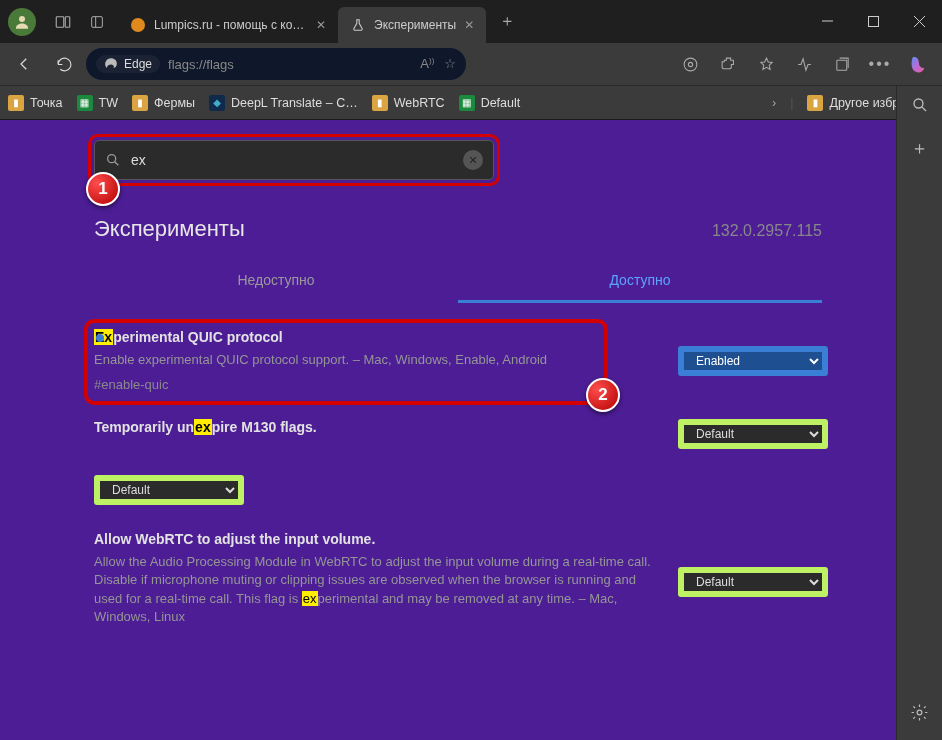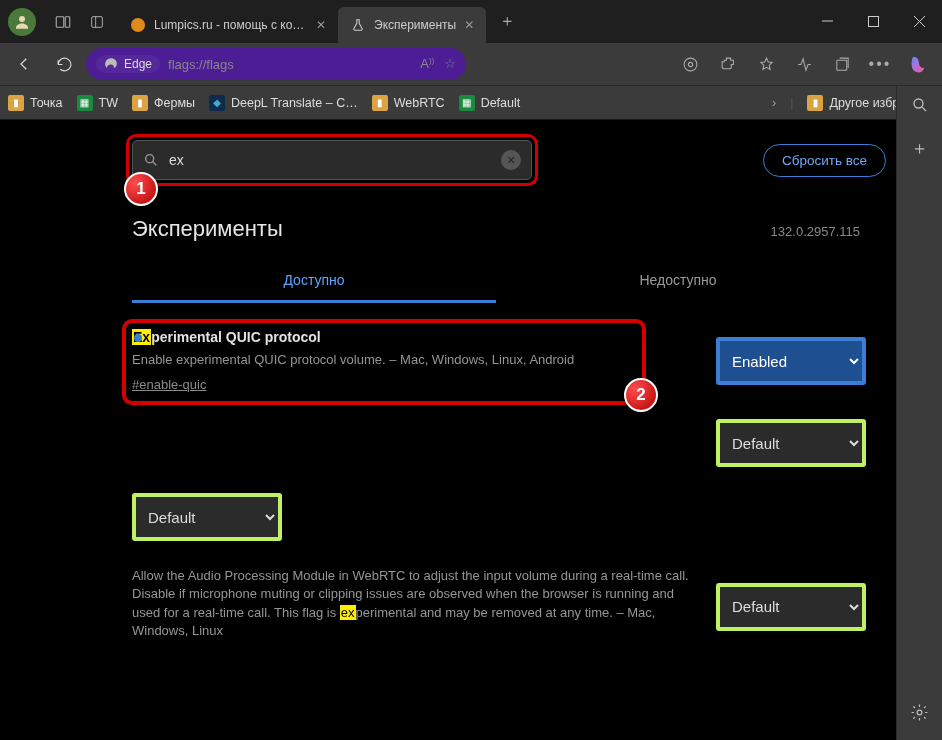--- a/index.html
+++ b/index.html
@@ -16,69 +16,69 @@
 .tab .favicon { width: 16px; height: 16px; display: flex; align-items: center; justify-content: center; }
 .tab .title { white-space: nowrap; overflow: hidden; text-overflow: ellipsis; flex: 1; }
 .tab .close { color: #999; }
 .newtab { width: 30px; display: flex; align-items: center; justify-content: center; color: #aaa; margin-left: 6px; }
 .wincontrols { margin-left: auto; display: flex; }
 .wincontrols div { width: 46px; height: 43px; display: flex; align-items: center; justify-content: center; color: #aaa; }
 
 
 .toolbar { height: 42px; background: #3b3b3b; display: flex; align-items: center; padding: 0 6px; gap: 4px; }
 .tbar-btn { width: 36px; height: 34px; display: flex; align-items: center; justify-content: center; color: #ccc; border-radius: 4px; }
-.addrbar { flex: 0 0 auto; width: 380px; height: 32px; background: #4c1d95; border-radius: 16px; display: flex; align-items: center; padding: 0 10px; gap: 8px; color: #bbb; font-size: 13px; }
+.addrbar { flex: 0 0 auto; width: 380px; height: 32px; background: #0f172a; border-radius: 16px; display: flex; align-items: center; padding: 0 10px; gap: 8px; color: #bbb; font-size: 13px; }
 .addrbar .edge-pill { display: flex; align-items: center; gap: 6px; background: rgba(255,255,255,0.05); padding: 2px 8px; border-radius: 12px; color: #ddd; font-size: 12px; }
 .addr-right { margin-left: auto; display: flex; gap: 10px; color: #888; }
 .tbar-right { margin-left: auto; display: flex; gap: 2px; }
 .copilot { width: 36px; height: 34px; display:flex; align-items:center; justify-content:center; }
 
 
 .bookbar { height: 34px; background: #3b3b3b; border-top: 1px solid #2a2a2a; display: flex; align-items: center; padding: 0 8px; gap: 14px; font-size: 12.5px; color: #ddd; }
 .bm { display: flex; align-items: center; gap: 6px; white-space: nowrap; }
 .bm .fico { width: 16px; height: 16px; border-radius: 2px; display:flex; align-items:center; justify-content:center; font-size:10px; color:#fff; }
 .bookbar .spacer { flex: 1; }
 
 
 .rsidebar { position: absolute; right: 0; top: 86px; bottom: 0; width: 46px; background: #3b3b3b; border-left: 1px solid #2a2a2a; display: flex; flex-direction: column; align-items: center; padding-top: 10px; gap: 18px; color: #bbb; }
 .rsidebar .bot { margin-top: auto; margin-bottom: 14px; }
 
 
-.content-wrap { position: absolute; left: 0; right: 46px; top: 120px; bottom: 0; background: #000000; display: flex; justify-content: flex-end; overflow: hidden; }
+.content-wrap { position: absolute; left: 0; right: 46px; top: 120px; bottom: 0; background: #4c1d95; display: flex; justify-content: center; overflow: hidden; }
 .page { width: 820px; padding: 12px 0 0 0; position: relative; }
 .search-row { display: flex; align-items: center; gap: 24px; padding: 8px 10px 0 56px; }
 .search-box { position: relative; }
 .search-outline { position: absolute; left: -6px; top: -6px; right: -6px; bottom: -6px; border: 3px solid #d40000; border-radius: 10px; pointer-events: none; }
 .search-inner { width: 400px; height: 40px; background: #2b2b2b; border: 1px solid #555; border-radius: 5px; display: flex; align-items: center; padding: 0 10px; gap: 10px; }
 .search-inner input { flex: 1; background: transparent; border: none; outline: none; color: #ddd; font-size: 14px; }
 .clear-btn { width: 20px; height: 20px; border-radius: 50%; background: #555; display:flex; align-items:center; justify-content:center; color:#222; font-size:11px; }
 .reset-btn { margin-left: auto; padding: 8px 18px; border: 1.5px solid #3a7fd5; border-radius: 18px; color: #6fa8f5; font-size: 13.5px; background: transparent; }
 
 .callout { position: absolute; width: 34px; height: 34px; border-radius: 50%; background: radial-gradient(circle at 30% 30%, #ff4d4d, #b30000); border: 2px solid #fff; color: #fff; font-weight: bold; display:flex; align-items:center; justify-content:center; font-size: 17px; box-shadow: 0 2px 4px rgba(0,0,0,0.5); z-index: 10; }
 
 .heading-row { display: flex; align-items: baseline; padding: 36px 36px 0 56px; }
 .heading-row h1 { color: #e6e6e6; font-size: 22px; font-weight: 400; }
-.ver { margin-left: auto; color: #888; font-size: 13px; }
+.ver { margin-left: auto; color: #888; font-size: 16px; }
 
 .tabrow { display: flex; margin: 18px 36px 0 56px; }
 .tabrow .t { flex: 1; text-align: center; padding: 12px 0; color: #999; font-size: 14px; }
 .tabrow .t.active { color: #5ca3ff; border-bottom: 3px solid #3a7fd5; }
 
 .flags { padding: 14px 0 0 0; height: 430px; overflow-y: auto; }
 .flags::-webkit-scrollbar { width: 14px; }
 .flags::-webkit-scrollbar-track { background: #2a2a2a; }
 .flags::-webkit-scrollbar-thumb { background: #555; border-radius: 2px; }
 
 .flag { display: flex; padding: 12px 30px 14px 56px; gap: 20px; }
 .flag .body { flex: 1; }
 .flag .ftitle { color: #e2e2e2; font-size: 14px; font-weight: 600; margin-bottom: 6px; }
 .flag .fdesc { color: #959595; font-size: 13px; line-height: 1.4; margin-bottom: 6px; }
-.flag .fhash { color: #8a8a8a; font-size: 13px; text-decoration: underline; }
+.flag .fhash { color: #8a8a8a; font-size: 13px; }
 .flag .sel { align-self: center; }
-.flag select { width: 150px; height: 48px; background: #2b2b2b; color: #ddd; border: 4px solid #bef264; border-radius: 3px; padding: 0 8px; font-size: 15px; }
+.flag select { width: 150px; height: 30px; background: #2b2b2b; color: #ddd; border: 6px solid #bef264; border-radius: 3px; padding: 0 8px; font-size: 12px; }
 .flag select.enabled { background: #1d4f91; border-color: #3a7fd5; color: #fff; }
 
 .flag.hl { position: relative; }
 .flag.hl .outline { position: absolute; left: 46px; top: 2px; width: 524px; height: 86px; border: 4px solid #d40000; border-radius: 10px; pointer-events: none; }
 .flag .dot { width: 8px; height: 8px; border-radius: 50%; background: #3a7fd5; position: absolute; left: 58px; top: 17px; }
 
 mark.hl { background: #ffee00; color: #000; padding: 0 1px; }
 
 .chev { color:#aaa; }
 </style>
@@ -266,50 +266,50 @@
         <div class="search-outline"></div>
         <div class="search-inner">
           <svg width="16" height="16" viewBox="0 0 24 24" fill="none" stroke="#999" stroke-width="2">
               <circle cx="10" cy="10" r="6"></circle>
               <line x1="20" y1="20" x2="14.5" y2="14.5"></line>
             </svg>
           <input value="ex" style="">
           <div class="clear-btn">✕</div>
         </div>
       </div>
-      <button class="reset-btn">Сбросить все</button>
     </div>
     <div class="callout" style="left:48px; top:52px;">1</div>
 
     <div class="heading-row">
       <h1>Эксперименты</h1>
       <span class="ver">132.0.2957.115</span>
     </div>
 
     <div class="tabrow">
+      <div class="t">Недоступно</div>
       <div class="t active">Доступно</div>
-      <div class="t">Недоступно</div>
     </div>
 
     <div class="flags" id="flags-container">
         <div class="flag hl">
           <div class="outline"></div>
           <div class="dot"></div>
-          <div class="body"><div class="ftitle"><mark class="hl">Ex</mark>perimental QUIC protocol</div><div class="fdesc">Enable experimental QUIC protocol volume. – Mac, Windows, Linux, Android</div><a class="fhash">#enable-quic</a></div>
+          <div class="body"><div class="ftitle"><mark class="hl">Ex</mark>perimental QUIC protocol</div><div class="fdesc">Enable experimental QUIC protocol support. – Mac, Windows, Enable, Android</div><a class="fhash">#enable-quic</a></div>
           <div class="sel"><select class="enabled"><option>Enabled</option></select></div>
         </div>
         <div class="flag">
-          <div class="body"></div>
+          <div class="body"><div class="ftitle">Temporarily un<mark class="hl">ex</mark>pire M130 flags.</div></div>
           <div class="sel"><select class=""><option>Default</option></select></div>
         </div>
         <div class="flag">
           <div class="sel"><select class=""><option>Default</option></select></div>
         </div>
         <div class="flag">
           <div class="body">
+            <div class="ftitle">Allow WebRTC to adjust the input volume.</div>
             <div class="fdesc">Allow the Audio Processing Module in WebRTC to adjust the input volume during a real-time call. Disable if microphone muting or clipping issues are observed when the browser is running and used for a real-time call. This flag is <mark class="hl">ex</mark>perimental and may be removed at any time. – Mac, Windows, Linux</div>
           </div>
           <div class="sel"><select class=""><option>Default</option></select></div>
         </div>
       </div>
 
     <div class="callout" style="left:548px; top:258px;">2</div>
   </div>
 </div>
 

